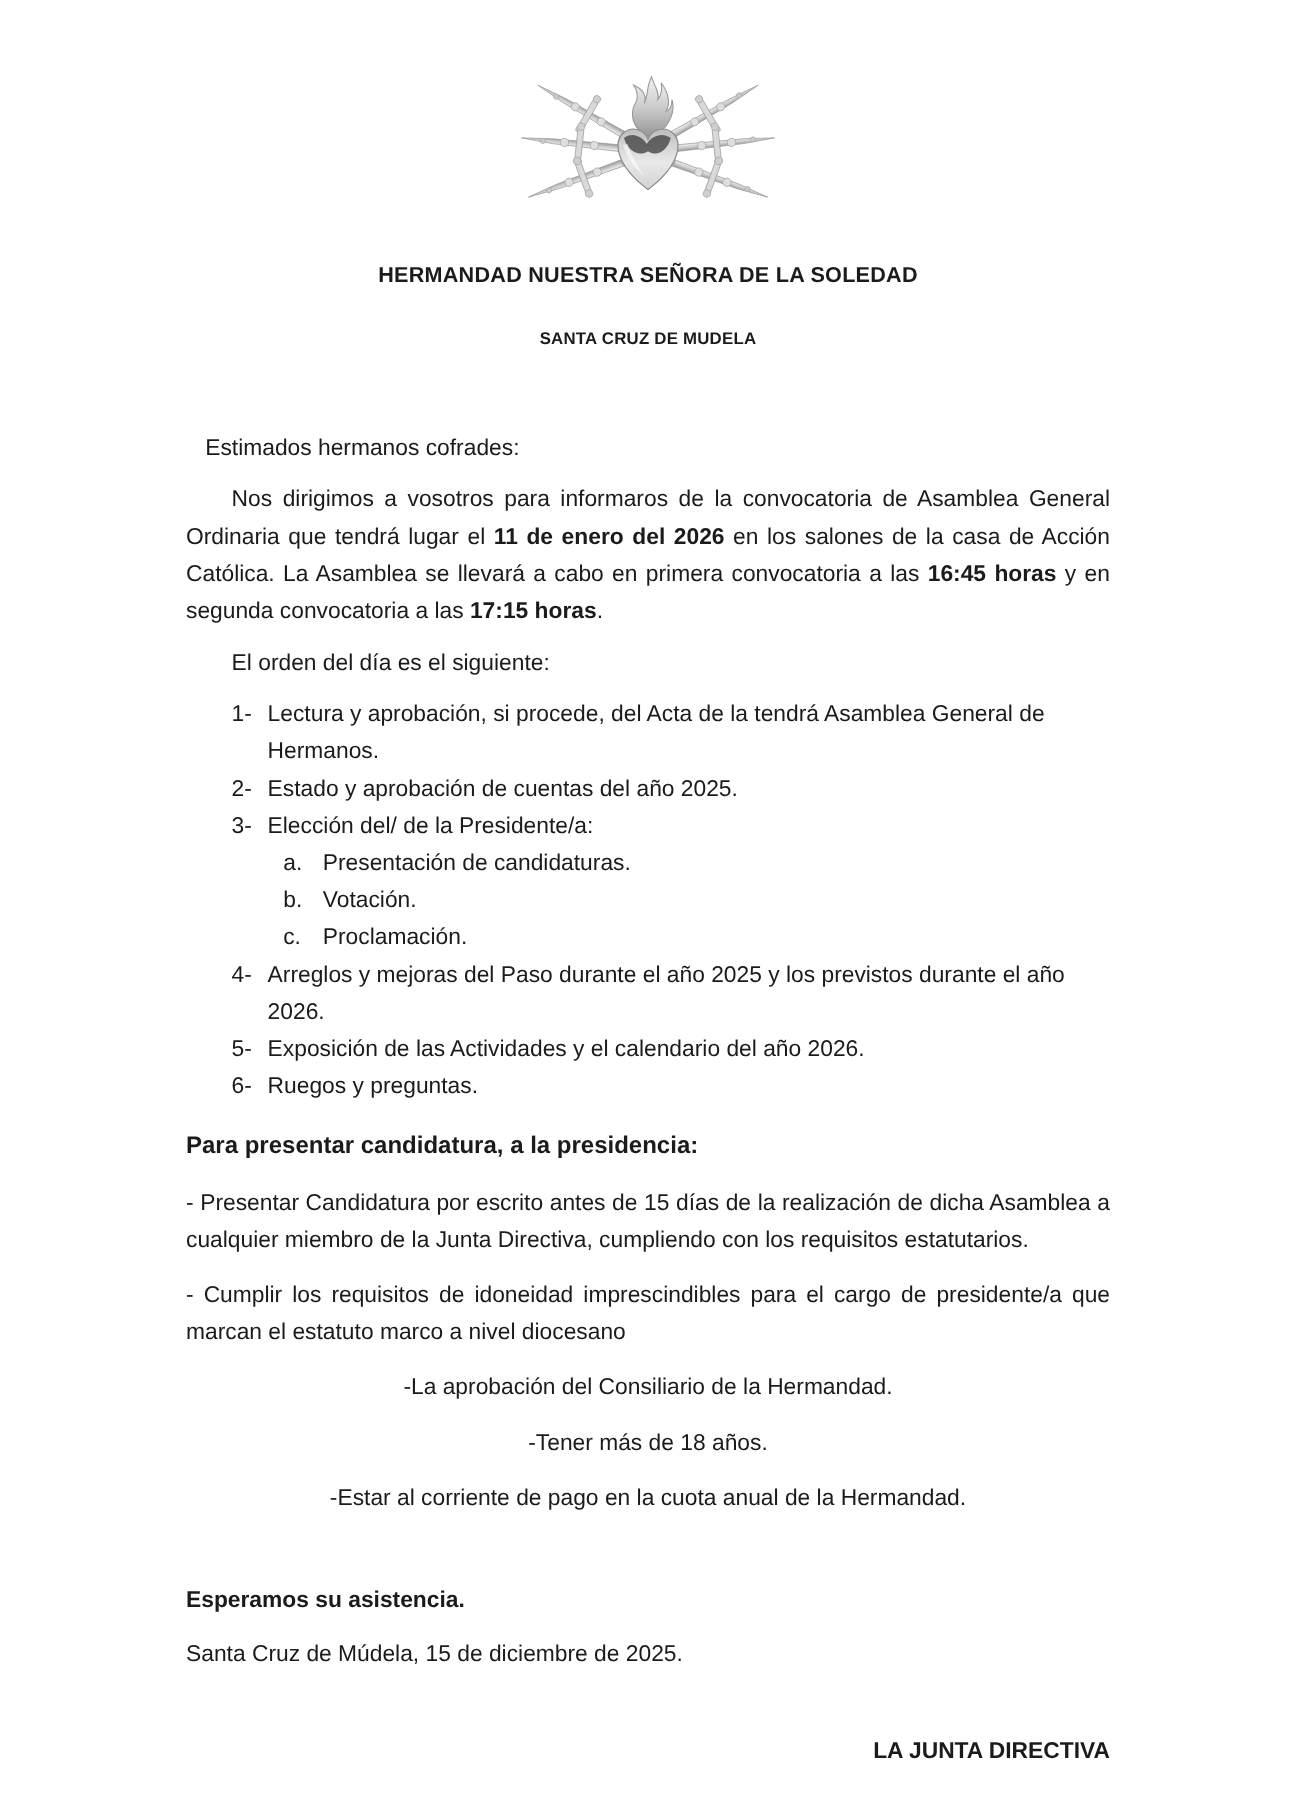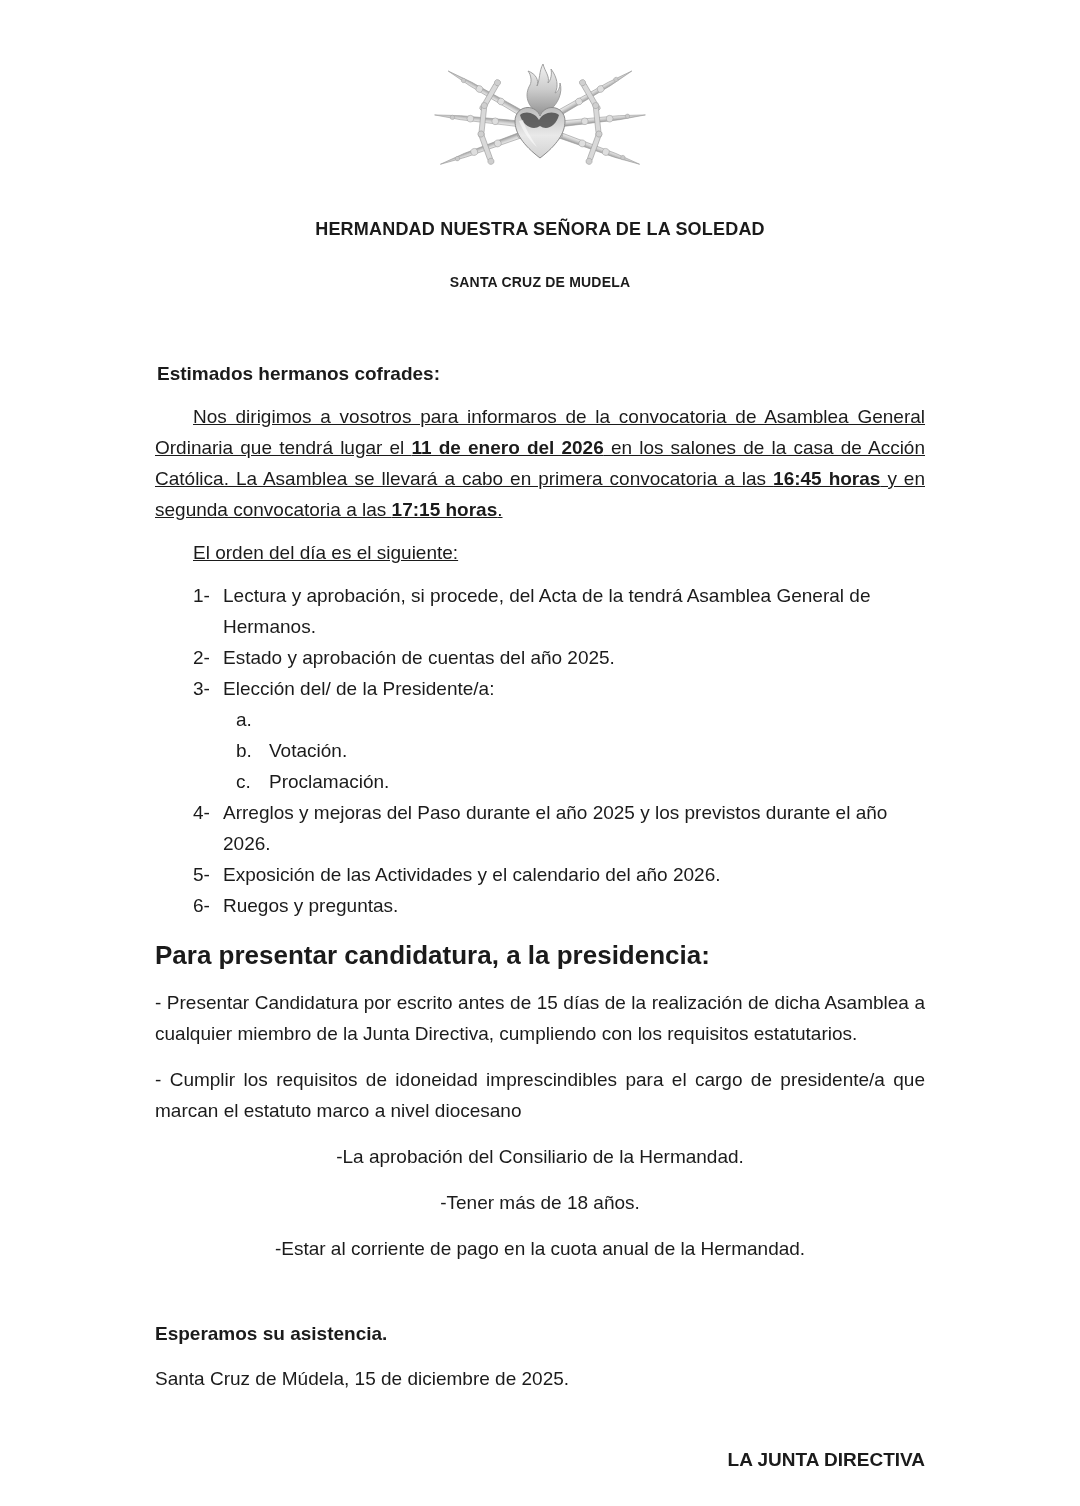--- a/index.html
+++ b/index.html
@@ -32,45 +32,44 @@
     letter-spacing: 0.2px;
   }
   .subtitle {
     margin: 22px 0 0 0;
     text-align: center;
     font-size: 14px;
     font-weight: bold;
     letter-spacing: 0.2px;
   }
   .salutation {
-    margin: 60px 0 0 2px;
-    font-weight: bold;
+    margin: 60px 0 0 16px;
+    font-weight: normal;
   }
   p.para {
     margin: 12px 0 0 0;
     text-align: justify;
-    text-decoration: underline;
   }
   .first-indent { text-indent: 38px; }
   .plain-indent { margin: 14px 0 0 0; padding-left: 38px; }
   .agenda {
     margin-top: 12px;
     padding-left: 38px;
   }
   .li {
     display: flex;
     align-items: flex-start;
   }
   .li .num { flex: 0 0 30px; }
   .li .txt { flex: 1; }
   .li.sub { padding-left: 43px; }
   .li.sub .num { flex: 0 0 33px; }
   .section-heading {
     margin: 18px 0 0 0;
-    font-size: 26px;
+    font-size: 20px;
     font-weight: bold;
     line-height: 33px;
   }
   .req { margin: 15px 0 0 0; text-align: justify; }
   .req.single { text-align: center; }
   .attendance {
     margin: 54px 0 0 0;
     font-weight: bold;
   }
   .dateline { margin: 14px 0 0 0; }
@@ -150,20 +149,21 @@
     <div class="li">
       <span class="num">2-</span>
       <span class="txt">Estado y aprobación de cuentas del año 2025.</span>
     </div>
     <div class="li">
       <span class="num">3-</span>
       <span class="txt">Elección del/ de la Presidente/a:</span>
     </div>
     <div class="li sub">
       <span class="num">a.</span>
+      <span class="txt">Presentación de candidaturas.</span>
     </div>
     <div class="li sub">
       <span class="num">b.</span>
       <span class="txt">Votación.</span>
     </div>
     <div class="li sub">
       <span class="num">c.</span>
       <span class="txt">Proclamación.</span>
     </div>
     <div class="li">

